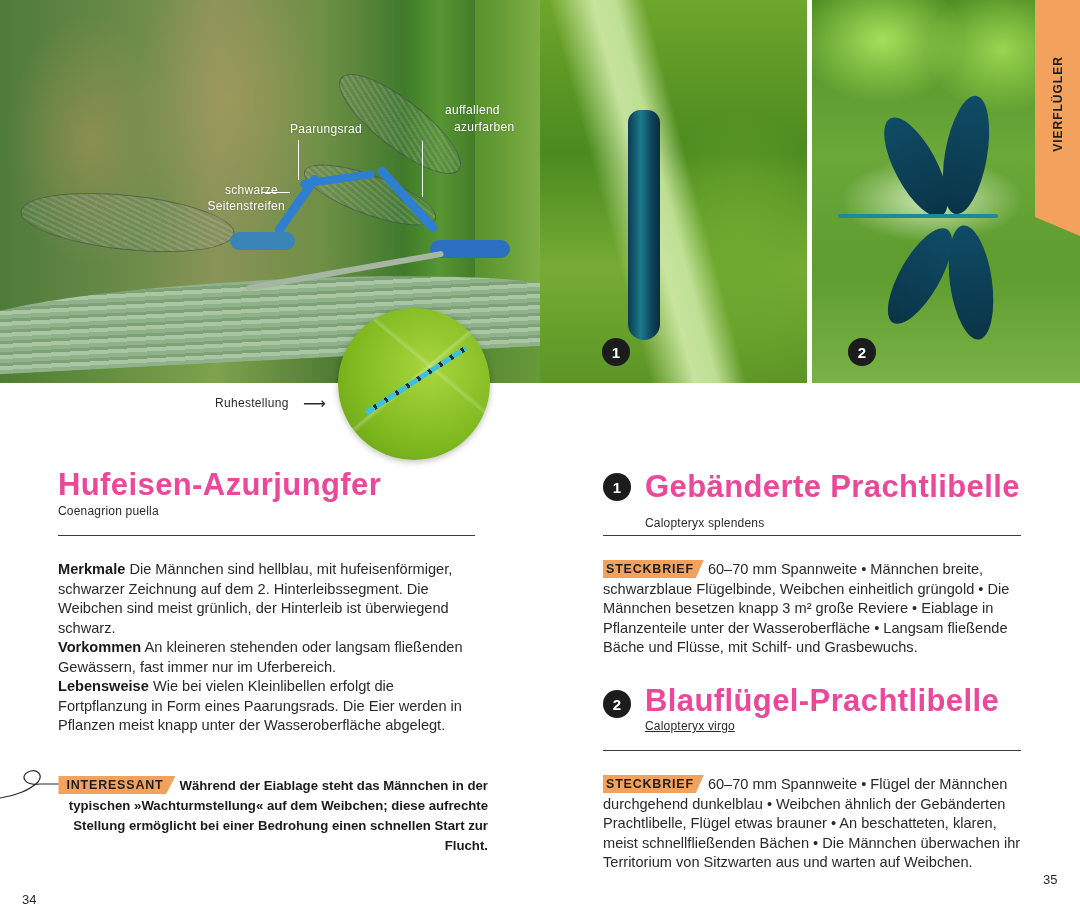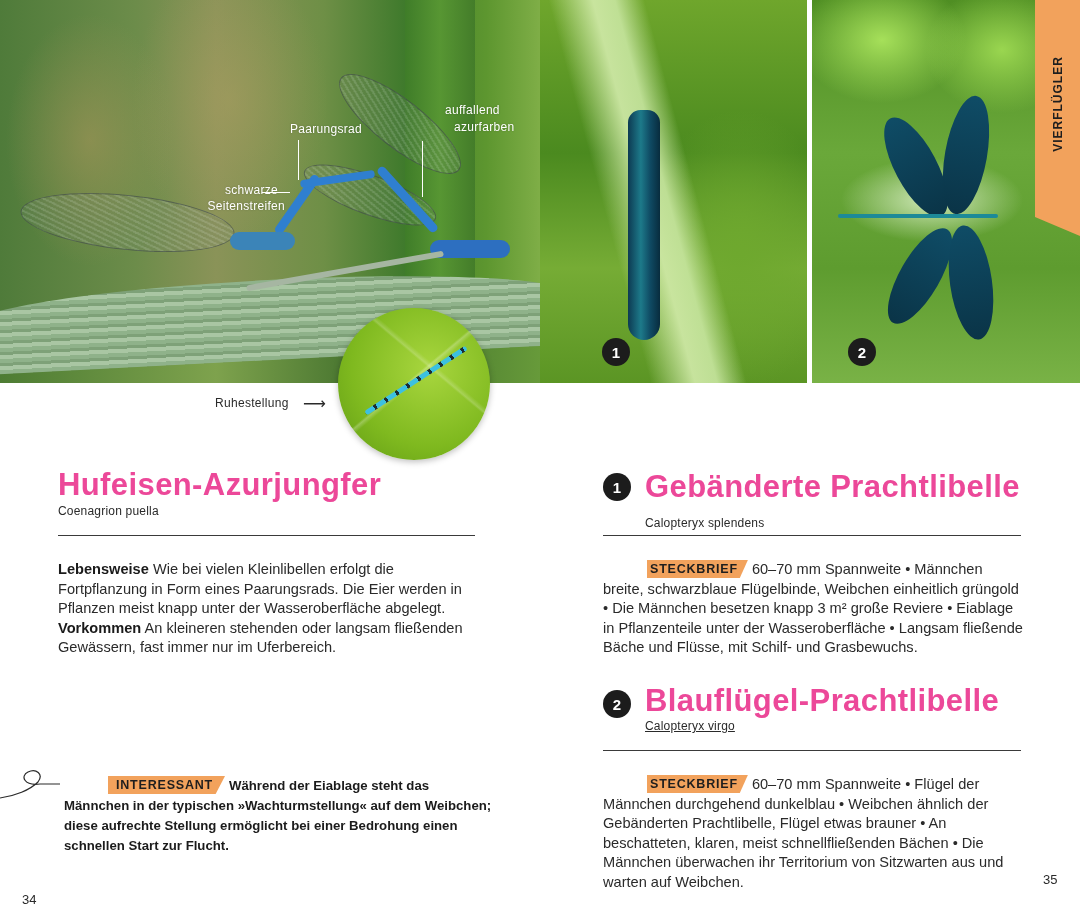--- a/index.html
+++ b/index.html
@@ -116,27 +116,27 @@
 
   .body-text {
     position: absolute; font-size: 14.6px; line-height: 19.5px; color: #2a2a2a;
   }
   .body-text b { font-weight: bold; color: #1a1a1a; }
 
   .tag {
     display: inline-block; background: #f2a25c; color: #1e1e1e; font-weight: bold;
     font-size: 12.5px; letter-spacing: 0.8px; padding: 0 10px 0 3px; line-height: 18px;
     clip-path: polygon(0 0, 100% 0, 92% 100%, 0 100%);
-    margin-right: 4px; vertical-align: 1px; margin-left: 44px;
+    margin-right: 4px; vertical-align: 1px;
   }
   .tag-interessant { padding-left: 8px; padding-right: 12px; }
 
   .fact-block {
-    position: absolute; left: 64px; top: 776px; width: 430px;
-    font-size: 13.2px; line-height: 20px; font-weight: bold; color: #1b1b1b;
+    position: absolute; left: 58px; top: 776px; width: 430px;
+    font-size: 13.2px; line-height: 20px; font-weight: bold; color: #1b1b1b; text-align: right;
   }
   .squiggle { position: absolute; left: 0; top: 766px; }
 
   .page-num { position: absolute; top: 872px; font-size: 13px; color: #2a2a2a; }
 </style>
 </head>
 <body>
 
 <div class="photo photo-main">
   <div class="stem-v"></div>
@@ -186,22 +186,23 @@
   <div class="damsel"></div>
 </div>
 <div class="resting-label">Ruhestellung</div>
 <div class="resting-arrow">⟶</div>
 
 <div class="title" style="left:58px;top:467px;">Hufeisen-Azurjungfer</div>
 <div class="latin" style="left:58px;top:504px;">Coenagrion puella</div>
 <div class="rule" style="left:58px;top:535px;width:417px;"></div>
 
 <div class="body-text" style="left:58px;top:560px;width:420px;">
+  <div><b>Merkmale</b> <span>Die Männchen sind hellblau, mit hufeisenförmiger, schwarzer Zeichnung auf dem 2. Hinterleibssegment. Die Weibchen sind meist grünlich, der Hinterleib ist überwiegend schwarz.</span></div>
+  <div><b>Vorkommen</b> <span>An kleineren stehenden oder langsam fließenden Gewässern, fast immer nur im Uferbereich.</span></div>
   <div><b>Lebensweise</b> <span>Wie bei vielen Kleinlibellen erfolgt die Fortpflanzung in Form eines Paarungsrads. Die Eier werden in Pflanzen meist knapp unter der Wasseroberfläche abgelegt.</span></div>
-  <div><b>Vorkommen</b> <span>An kleineren stehenden oder langsam fließenden Gewässern, fast immer nur im Uferbereich.</span></div>
 </div>
 
 <svg class="squiggle" width="70" height="40" viewBox="0 0 70 40">
   <path d="M0 32 C 15 30, 30 24, 38 16 C 44 8, 36 2, 28 6 C 20 10, 24 20, 40 18 L 60 18" fill="none" stroke="#2a2a2a" stroke-width="1.2"></path>
 </svg>
 <div class="fact-block">
   <span class="tag tag-interessant">INTERESSANT</span><span>Während der Eiablage steht das Männchen in der typischen »Wachturmstellung« auf dem Weibchen; diese aufrechte Stellung ermöglicht bei einer Bedrohung einen schnellen Start zur Flucht.</span>
 </div>
 
 <div class="page-num" style="left:22px;margin-top:20px;">34</div>

